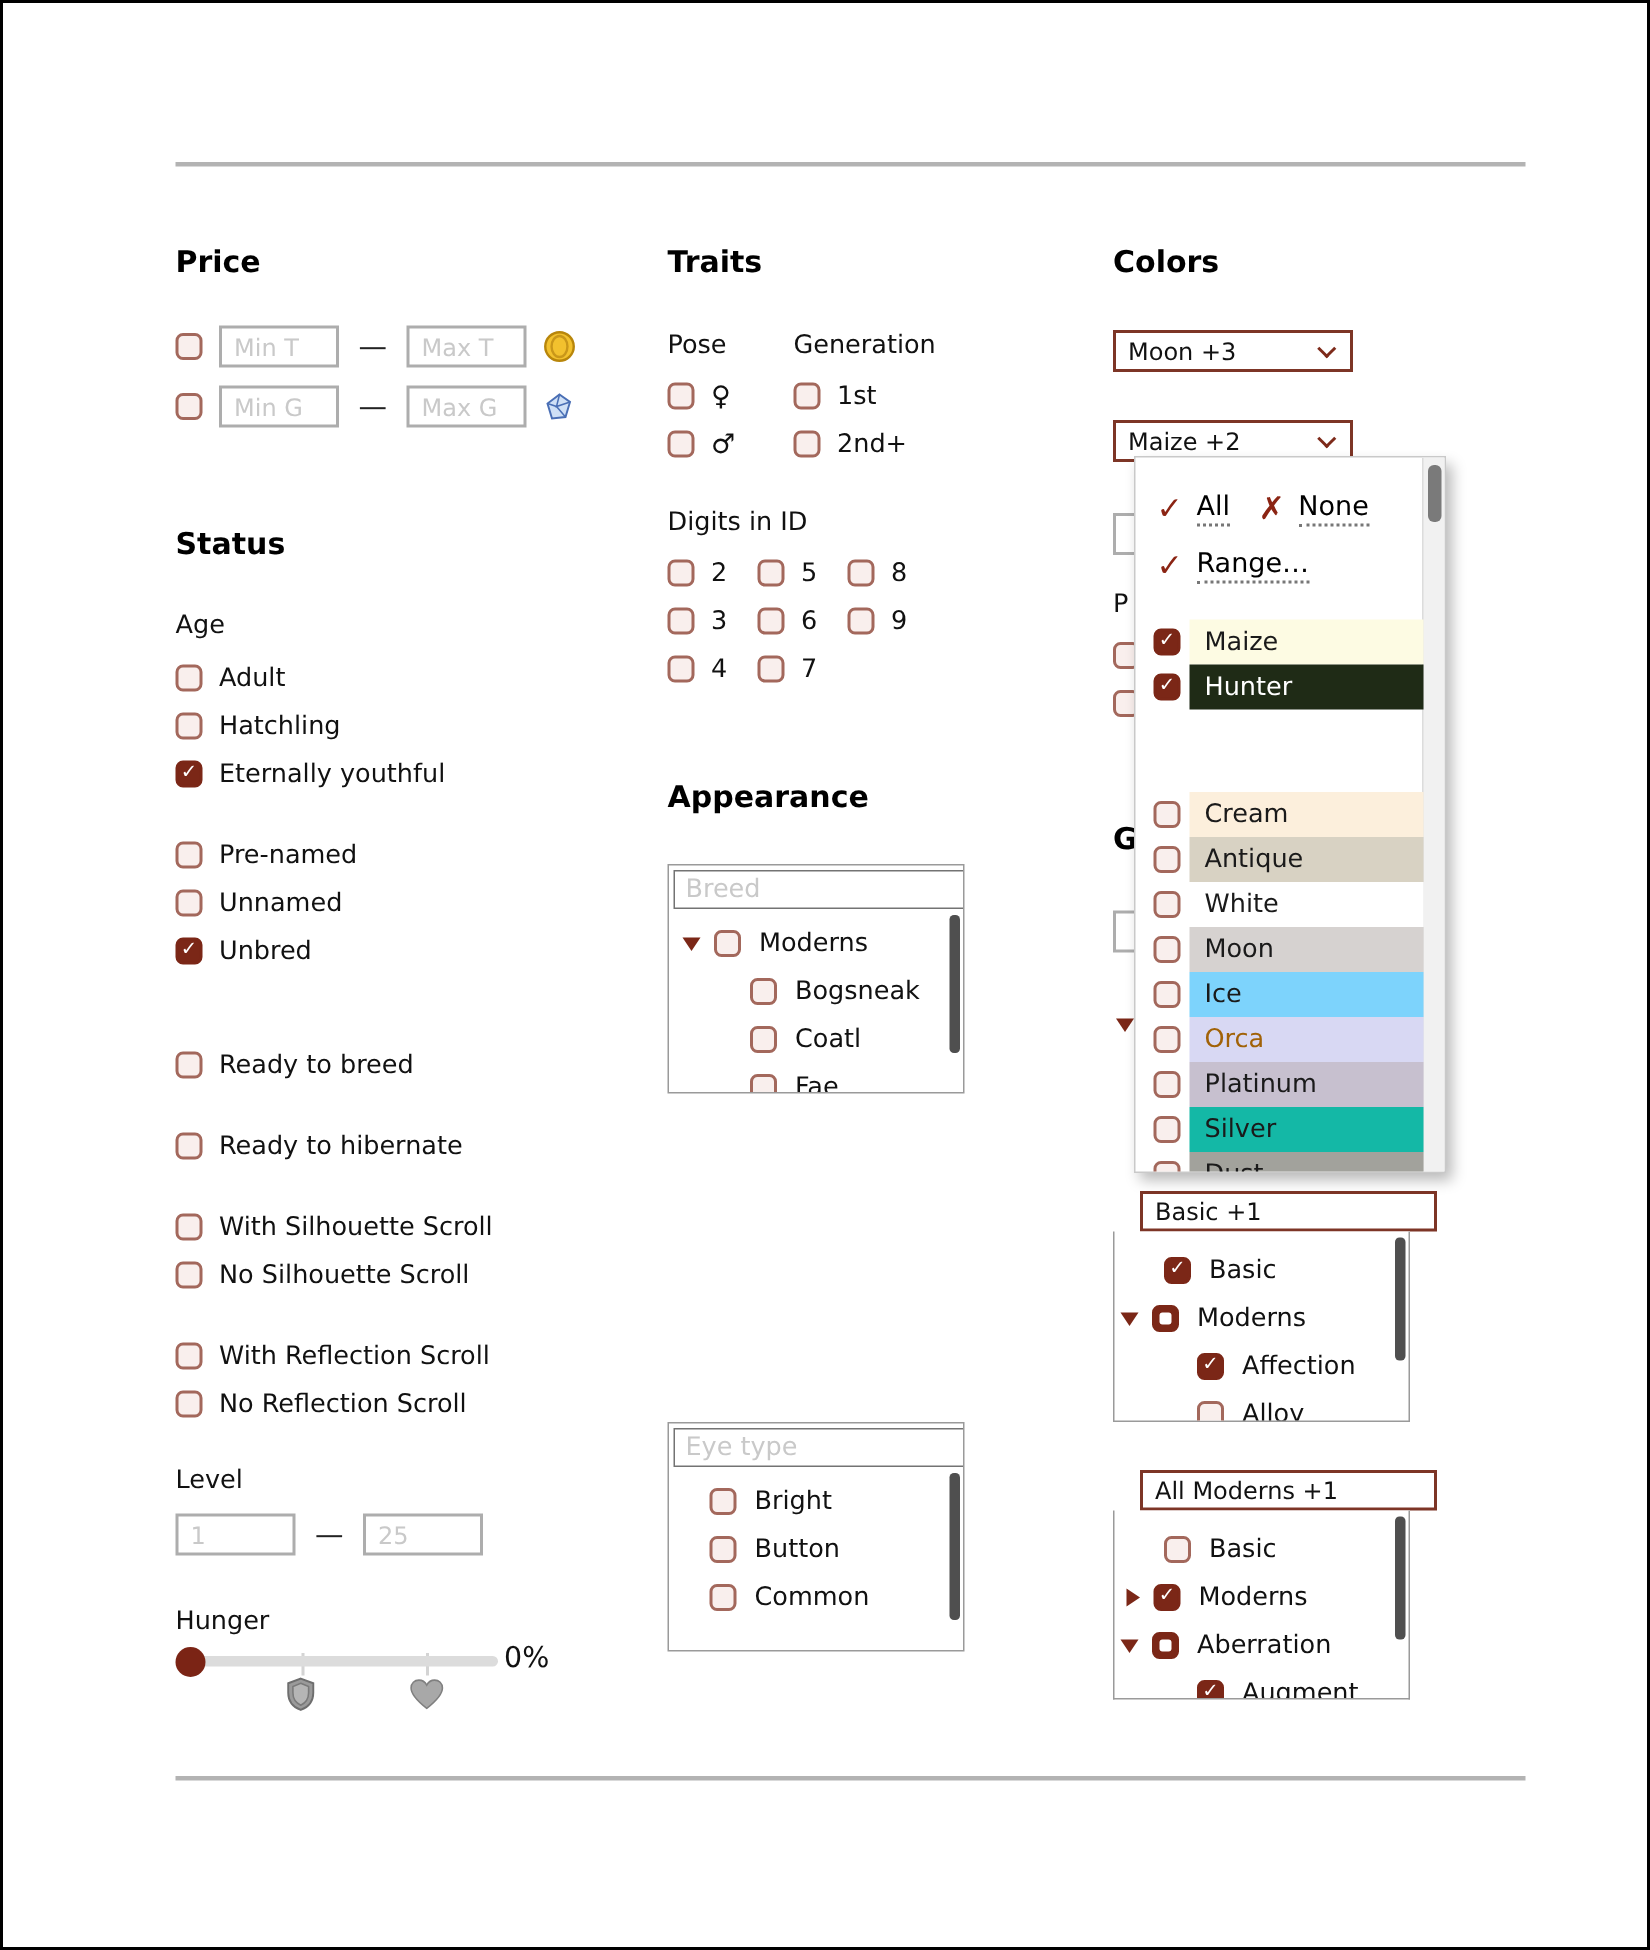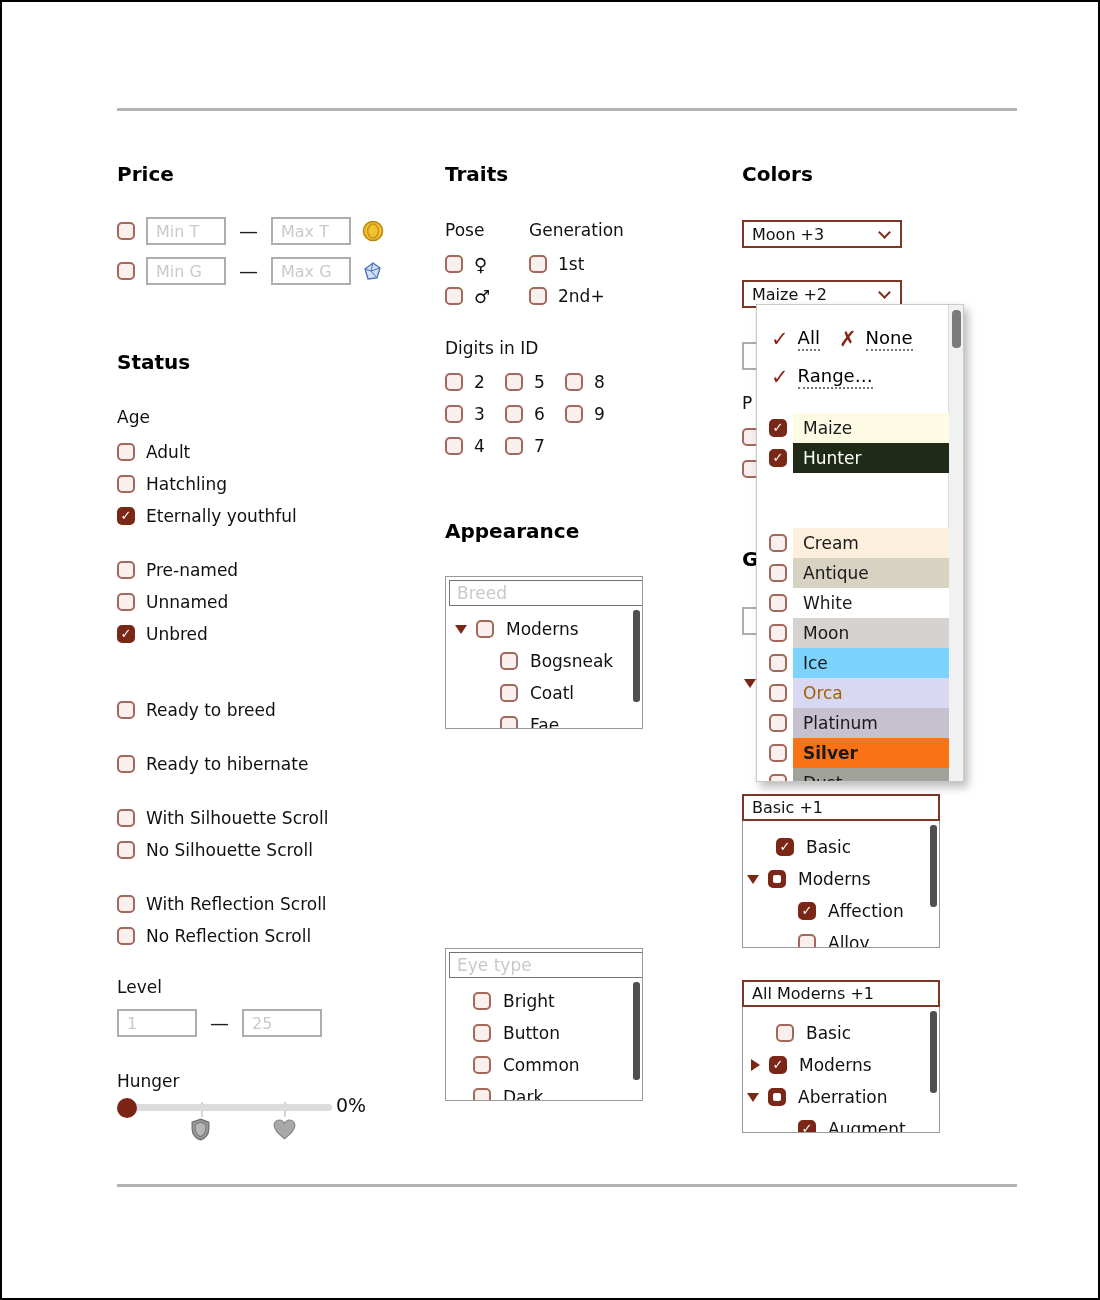--- a/index.html
+++ b/index.html
@@ -51,21 +51,21 @@
   .pthumb{position:absolute;right:2px;top:5px;width:9px;height:38px;background:#7a7a7a;border-radius:4px;}
   .plinks{position:absolute;display:flex;align-items:center;gap:9px;font-size:18px;white-space:nowrap;}
   .pmark{color:#8b2413;font-size:21px;font-weight:bold;line-height:1;}
   .plink{color:#000000;border-bottom:2px dotted #777;padding-bottom:1px;}
   .prow{position:absolute;left:0;width:192px;height:30px;display:flex;align-items:center;}
   .prow .cb{margin-left:12px;}
   .pswatch{margin-left:6px;flex:1;height:30px;display:flex;align-items:center;padding-left:10px;
       font-size:17px;white-space:nowrap;}
   
   .ghead{position:absolute;box-sizing:border-box;width:198px;height:27px;border:2px solid #7d3526;background:#fff;
-      display:flex;align-items:center;padding:0 8px;font-size:16px;}
+      display:flex;align-items:center;padding:0 8px;font-size:16px;margin-left:18px;}
   .glist{position:absolute;box-sizing:border-box;width:198px;border:1px solid #9a9a9a;border-top:none;
       background:#fff;overflow:hidden;}
   .glist .lrow.l0{padding-left:4px;}
   .glist .lrow.l1{padding-left:33px;}
   .glist .lrow.l2{padding-left:55px;}
   
   .strack{position:absolute;left:118px;top:1102px;width:212px;height:7px;background:#dcdcdc;border-radius:4px;}
   .stick{position:absolute;width:2px;height:15px;background:#d4d4d4;top:1100px;}
   .shandle{position:absolute;width:20px;height:20px;border-radius:50%;background:#7b2415;left:115px;top:1096px;}
   .icn{position:absolute;}
@@ -271,24 +271,20 @@
         <span>Bright</span>
       </div>
       <div class="lrow l1">
         <span class="cb"></span>
         <span>Button</span>
       </div>
       <div class="lrow l1">
         <span class="cb"></span>
         <span>Common</span>
       </div>
-      <div class="lrow l1">
-        <span class="cb"></span>
-        <span>Dark</span>
-      </div>
     </div>
     <div class="sthumb" style="top:33px;height:98px"></div>
   </div>
 
   <div class="h1" style="left:740px;top:160px">Colors</div>
 
   <div class="sel" style="left:740px;top:218px">
     <span>Moon +3</span>
     <span class="chev"></span>
   </div>
@@ -352,21 +348,21 @@
     <div class="prow" style="top:373px">
       <span class="cb"></span>
       <span class="pswatch" style="background: rgb(216, 216, 243); color: #a16207;">Orca</span>
     </div>
     <div class="prow" style="top:403px">
       <span class="cb"></span>
       <span class="pswatch" style="background: rgb(199, 192, 207); color: rgb(26, 26, 26);">Platinum</span>
     </div>
     <div class="prow" style="top:433px">
       <span class="cb"></span>
-      <span class="pswatch" style="background: #f97316; color: rgb(26, 26, 26); font-weight: bold;">Silver</span>
+      <span class="pswatch" style="background: #14b8a6; color: rgb(26, 26, 26);">Silver</span>
     </div>
     <div class="prow" style="top:463px">
       <span class="cb"></span>
       <span class="pswatch" style="background: rgb(162, 162, 156); color: rgb(26, 26, 26);">Dust</span>
     </div>
   </div>
 
   <div class="ghead" style="left:740px;top:792px">
     <span>Basic +1</span>
   </div>

